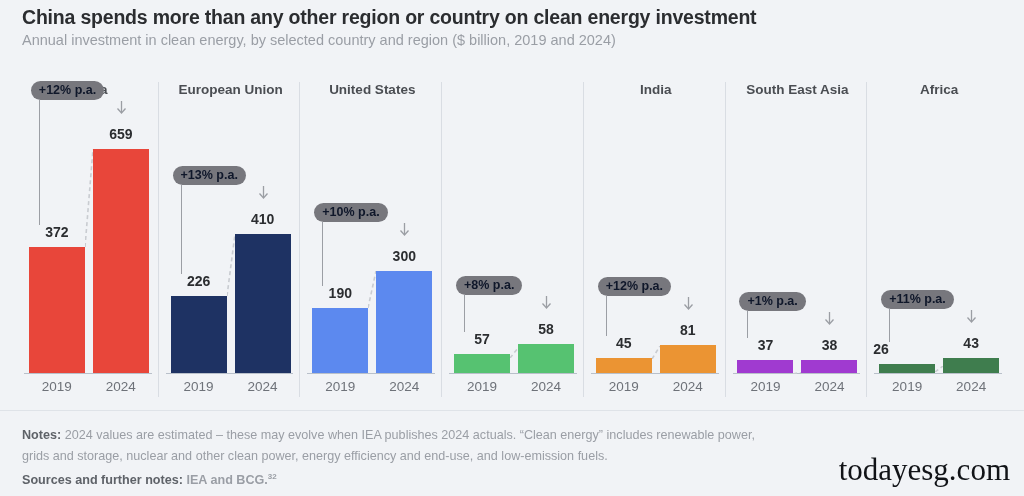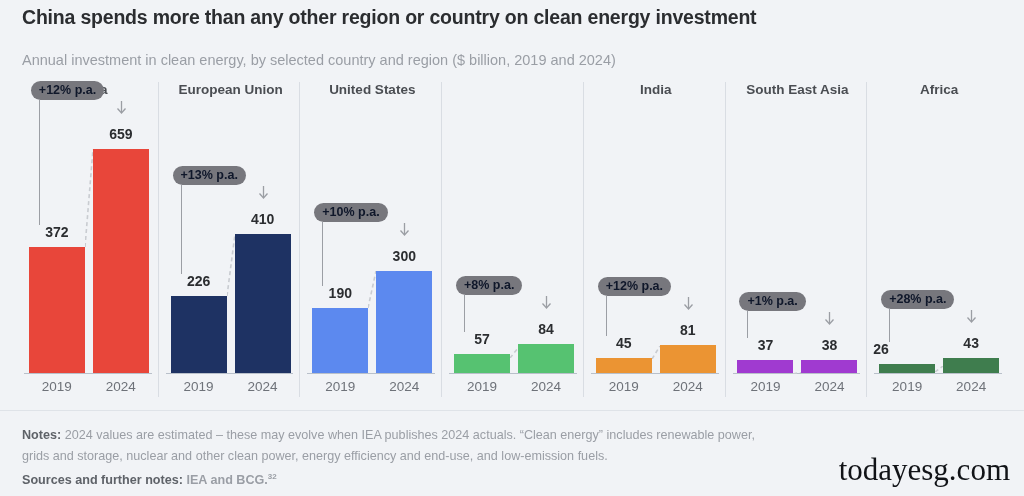--- a/index.html
+++ b/index.html
@@ -13,21 +13,21 @@
   }
   #root{position:relative;width:1024px;height:496px;}
 
   
   .title{
     position:absolute;left:22px;top:6px;
     font-size:19.5px;font-weight:bold;color:#2b2d30;
     letter-spacing:-0.2px;white-space:nowrap;
   }
   .subtitle{
-    position:absolute;left:22px;top:52px;
+    position:absolute;left:22px;top:32px;
     font-size:14.5px;color:#9a9ea5;white-space:nowrap;
   }
 
   
   .plot{position:absolute;left:0;top:78px;width:1024px;height:320px;}
 
   .grp-head{
     position:absolute;top:4px;height:20px;
     text-align:center;font-size:13.5px;font-weight:bold;color:#4a4d52;
     white-space:nowrap;
@@ -169,21 +169,21 @@
       <div class="sep" style="left: 441px;"></div>
       <div class="axis" style="left: 449.143px; width: 127.714px;"></div>
       <div class="barwrap" style="left: 454px; width: 56px;">
         <div class="bar" style="left: 0px; width: 56px; height: 19px; background: rgb(86, 194, 113);"></div>
       </div>
       <div class="vlabel" style="left: 440px; width: 84px; top: 253px;">57</div>
       <div class="ylabel" style="left: 442px; width: 80px;">2019</div>
       <div class="barwrap" style="left: 518px; width: 56px;">
         <div class="bar" style="left: 0px; width: 56px; height: 29px; background: rgb(86, 194, 113);"></div>
       </div>
-      <div class="vlabel" style="left: 504px; width: 84px; top: 243px;">84</div>
+      <div class="vlabel" style="left: 504px; width: 84px; top: 243px;">58</div>
       <div class="ylabel" style="left: 506px; width: 80px;">2024</div>
       <div class="dash" style="left: 510px; top: 266px; width: 8px; height: 10px;"><svg width="8" height="10">
           <line x1="0" y1="10" x2="8" y2="0" stroke="#c9ccd1" stroke-width="1.6" stroke-dasharray="4,3"></line>
         </svg></div>
       <div class="pill" style="left: 456px; top: 198px;">+8% p.a.</div>
       <div class="leader" style="left: 464px; top: 217px; height: 37px;"></div>
       <div class="arrow" style="left: 541px; top: 218px;">
         <svg width="11" height="13" viewBox="0 0 11 13">
           <path d="M5.5 0 L5.5 11" stroke="#9b9ea4" stroke-width="1.3" fill="none"></path>
           <path d="M1.5 7.5 L5.5 12 L9.5 7.5" stroke="#9b9ea4" stroke-width="1.3" fill="none"></path>
@@ -246,21 +246,21 @@
       <div class="vlabel" style="left: 839px; width: 84px; top: 263px;">26</div>
       <div class="ylabel" style="left: 867.143px; width: 80px;">2019</div>
       <div class="barwrap" style="left: 943.143px; width: 56px;">
         <div class="bar" style="left: 0px; width: 56px; height: 15px; background: rgb(63, 125, 78);"></div>
       </div>
       <div class="vlabel" style="left: 929.143px; width: 84px; top: 257px;">43</div>
       <div class="ylabel" style="left: 931.143px; width: 80px;">2024</div>
       <div class="dash" style="left: 935.143px; top: 280px; width: 8px; height: 6px;"><svg width="8" height="6">
           <line x1="0" y1="6" x2="8" y2="0" stroke="#c9ccd1" stroke-width="1.6" stroke-dasharray="4,3"></line>
         </svg></div>
-      <div class="pill" style="left: 881.143px; top: 212px;">+28% p.a.</div>
+      <div class="pill" style="left: 881.143px; top: 212px;">+11% p.a.</div>
       <div class="leader" style="left: 889.143px; top: 231px; height: 33px;"></div>
       <div class="arrow" style="left: 966.143px; top: 232px;">
         <svg width="11" height="13" viewBox="0 0 11 13">
           <path d="M5.5 0 L5.5 11" stroke="#9b9ea4" stroke-width="1.3" fill="none"></path>
           <path d="M1.5 7.5 L5.5 12 L9.5 7.5" stroke="#9b9ea4" stroke-width="1.3" fill="none"></path>
         </svg>
       </div>
     </div>
 
   <div class="footer">

